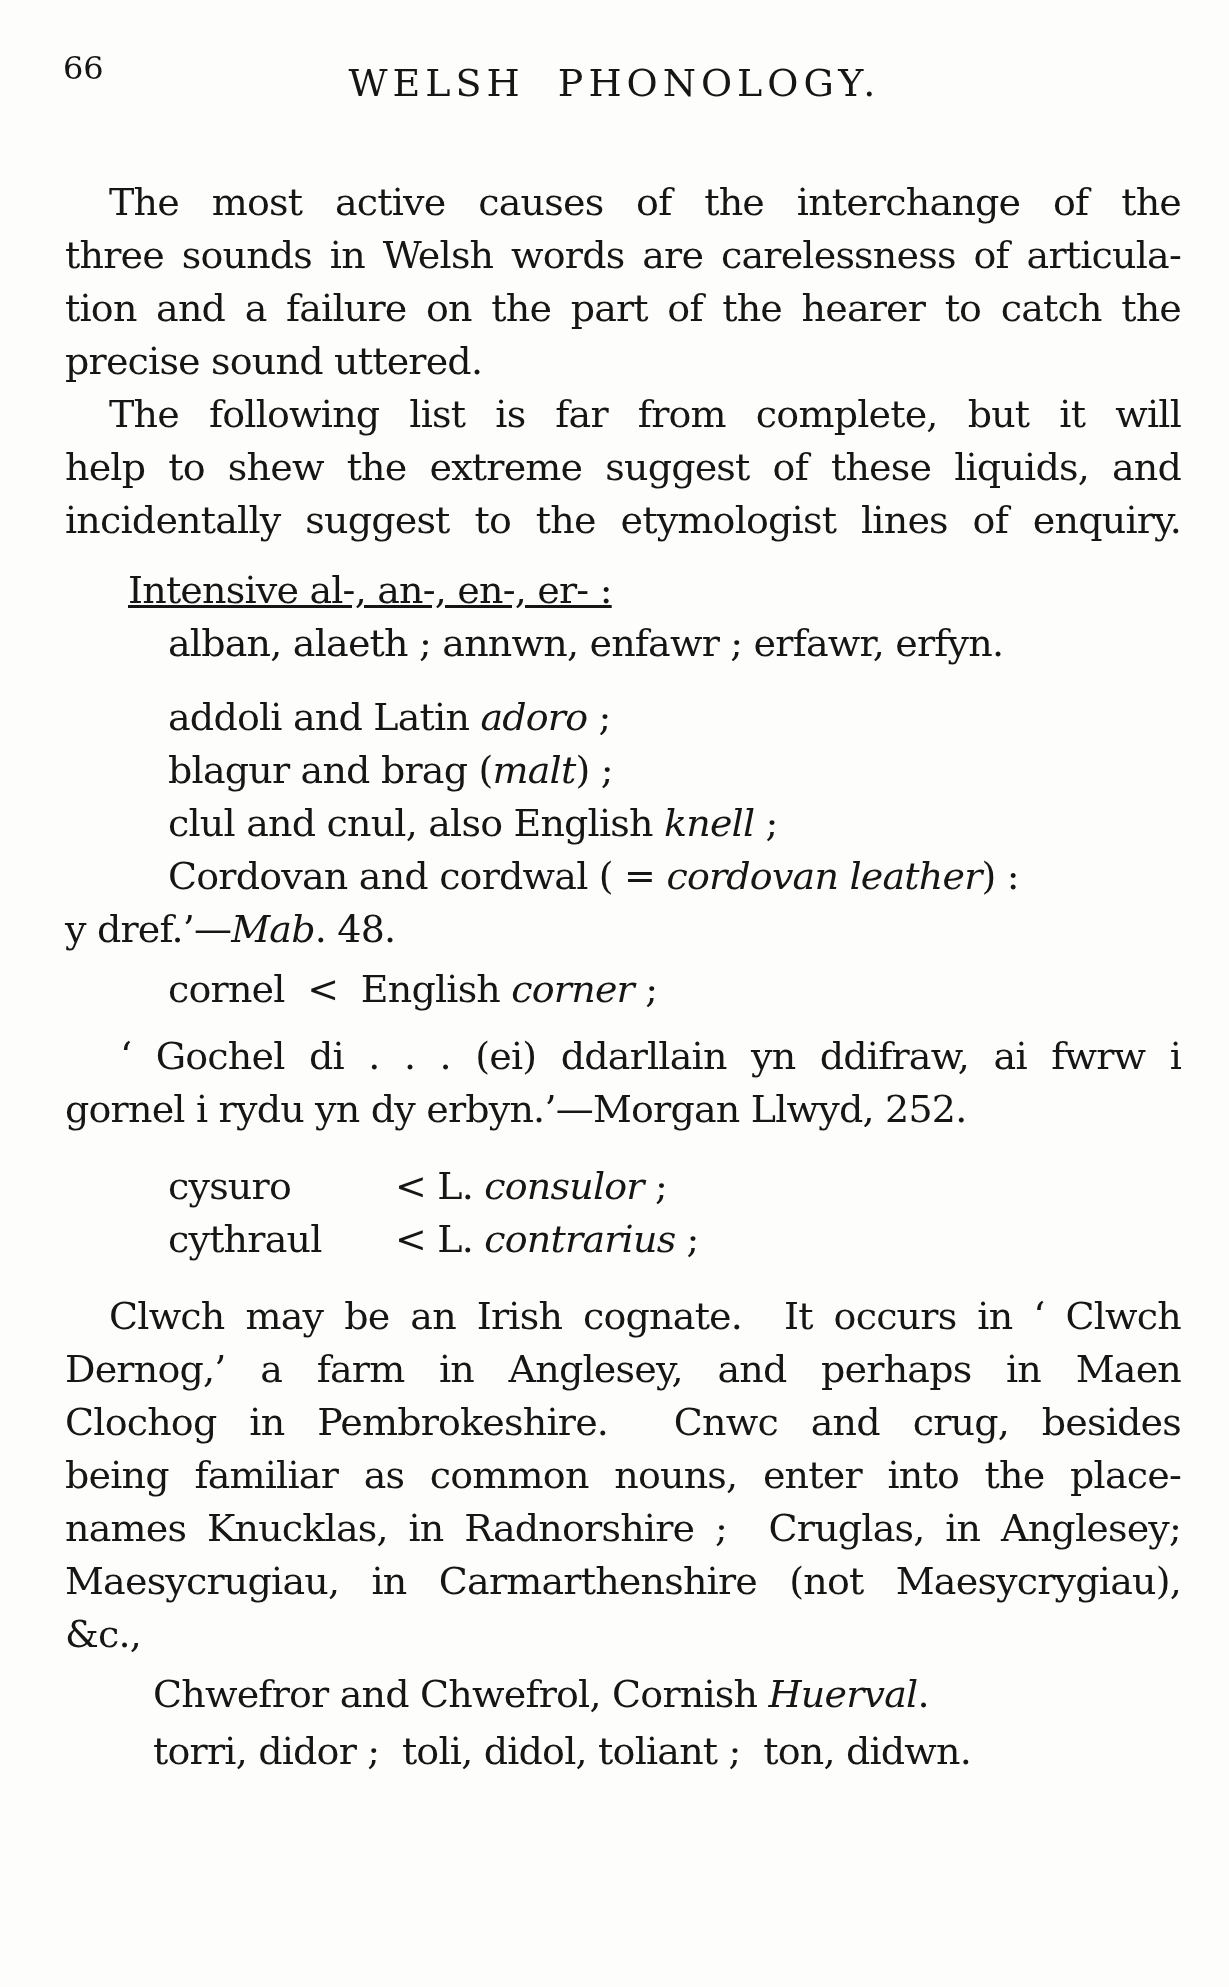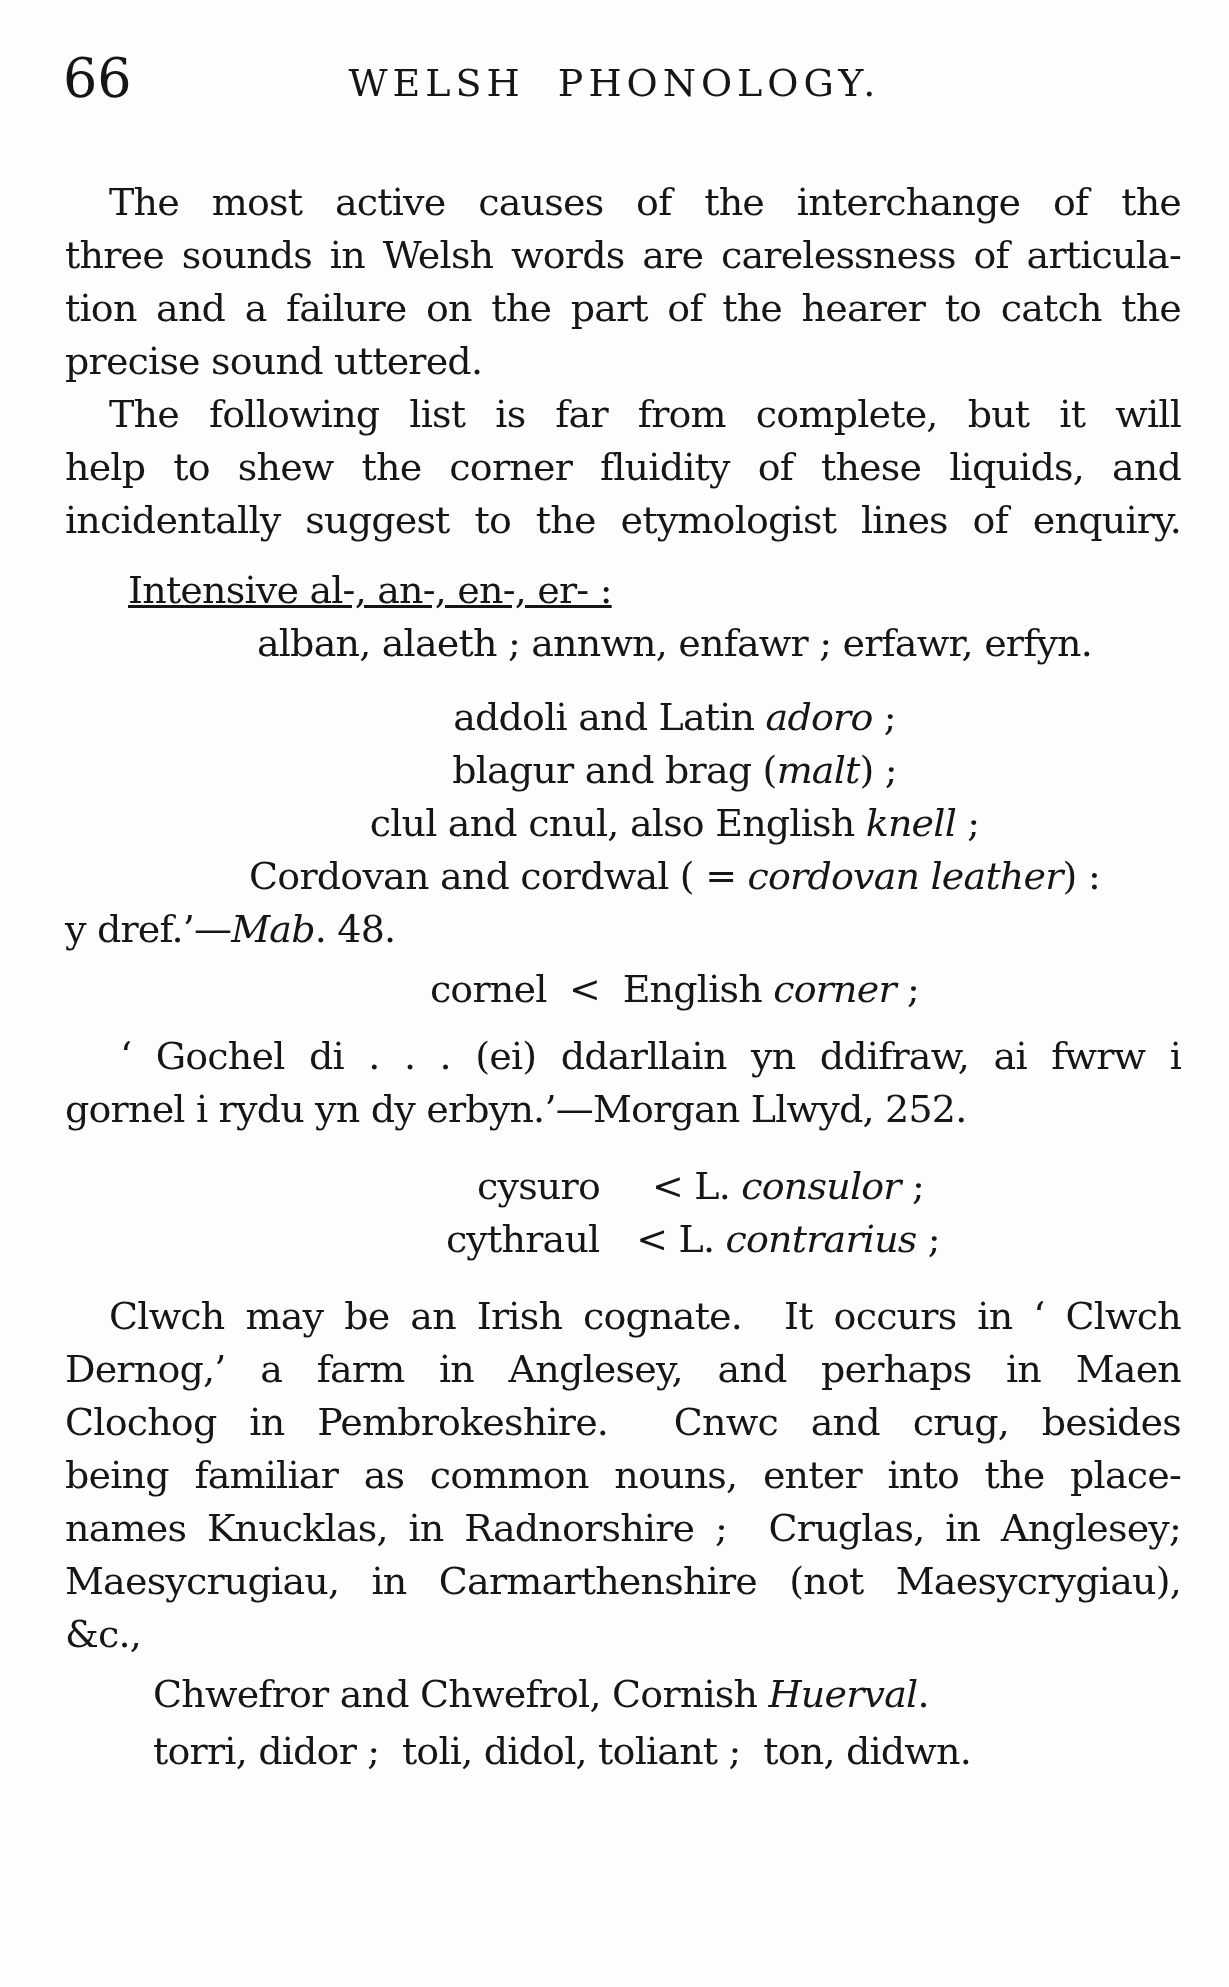--- a/index.html
+++ b/index.html
@@ -6,38 +6,38 @@
   .sheet{
     position:relative;
     width:1229px;height:1987px;
     background:#fdfdfc;
     color:#161616;
     font-family:"DejaVu Serif","Liberation Serif",serif;
     overflow:hidden;
   }
   .num{
     position:absolute;left:63px;top:52px;
-    font-size:54px;line-height:1;
+    font-size:32px;line-height:1;
   }
   .head{
     position:absolute;left:0;right:0;top:64px;
     text-align:center;
     font-size:38px;line-height:1;
     letter-spacing:5px;word-spacing:16px;
   }
   .content{
     position:absolute;left:65px;top:176px;width:1116px;
     font-size:38px;line-height:53px;letter-spacing:-0.8px;
   }
   .line{white-space:pre-wrap;}
   .j{text-align:justify;text-align-last:justify;}
   .pind{padding-left:44px;}   
   .qind{padding-left:55px;}   
   .iind{padding-left:63px;text-decoration:underline;}   
-  .lind{padding-left:103px;text-align:center;}  
+  .lind{padding-left:103px;}  
   .find{padding-left:88px;}   
   .mt4{margin-top:4px}.mt7{margin-top:7px}.mt14{margin-top:14px}
   .mt17{margin-top:17px}.mt21{margin-top:21px}.mt24{margin-top:24px}
   .it{font-style:italic;}
   .dcol{display:inline-block;width:227px;}
 </style>
 </head>
 <body>
 
 <div class="sheet">
@@ -46,21 +46,21 @@
   <div class="head">WELSH PHONOLOGY.</div>
 
   <div class="content">
 
     <div class="line j pind">The most active causes of the interchange of the</div>
     <div class="line j">three sounds in Welsh words are carelessness of articula-</div>
     <div class="line j">tion and a failure on the part of the hearer to catch the</div>
     <div class="line">precise sound uttered.</div>
 
     <div class="line j pind">The following list is far from complete, but it will</div>
-    <div class="line j">help to shew the corner fluidity of these liquids, and</div>
+    <div class="line j">help to shew the extreme suggest of these liquids, and</div>
     <div class="line j">incidentally suggest to the etymologist lines of enquiry.</div>
 
     <div class="line iind mt17">Intensive al-, an-, en-, er- :</div>
 
     <div class="line lind">alban, alaeth ; annwn, enfawr ; erfawr, erfyn.</div>
 
     <div class="line lind mt21"><span>addoli and Latin </span><span class="it">adoro</span><span> ;</span></div>
 
     <div class="line lind"><span>blagur and brag (</span><span class="it">malt</span><span>) ;</span></div>
 

